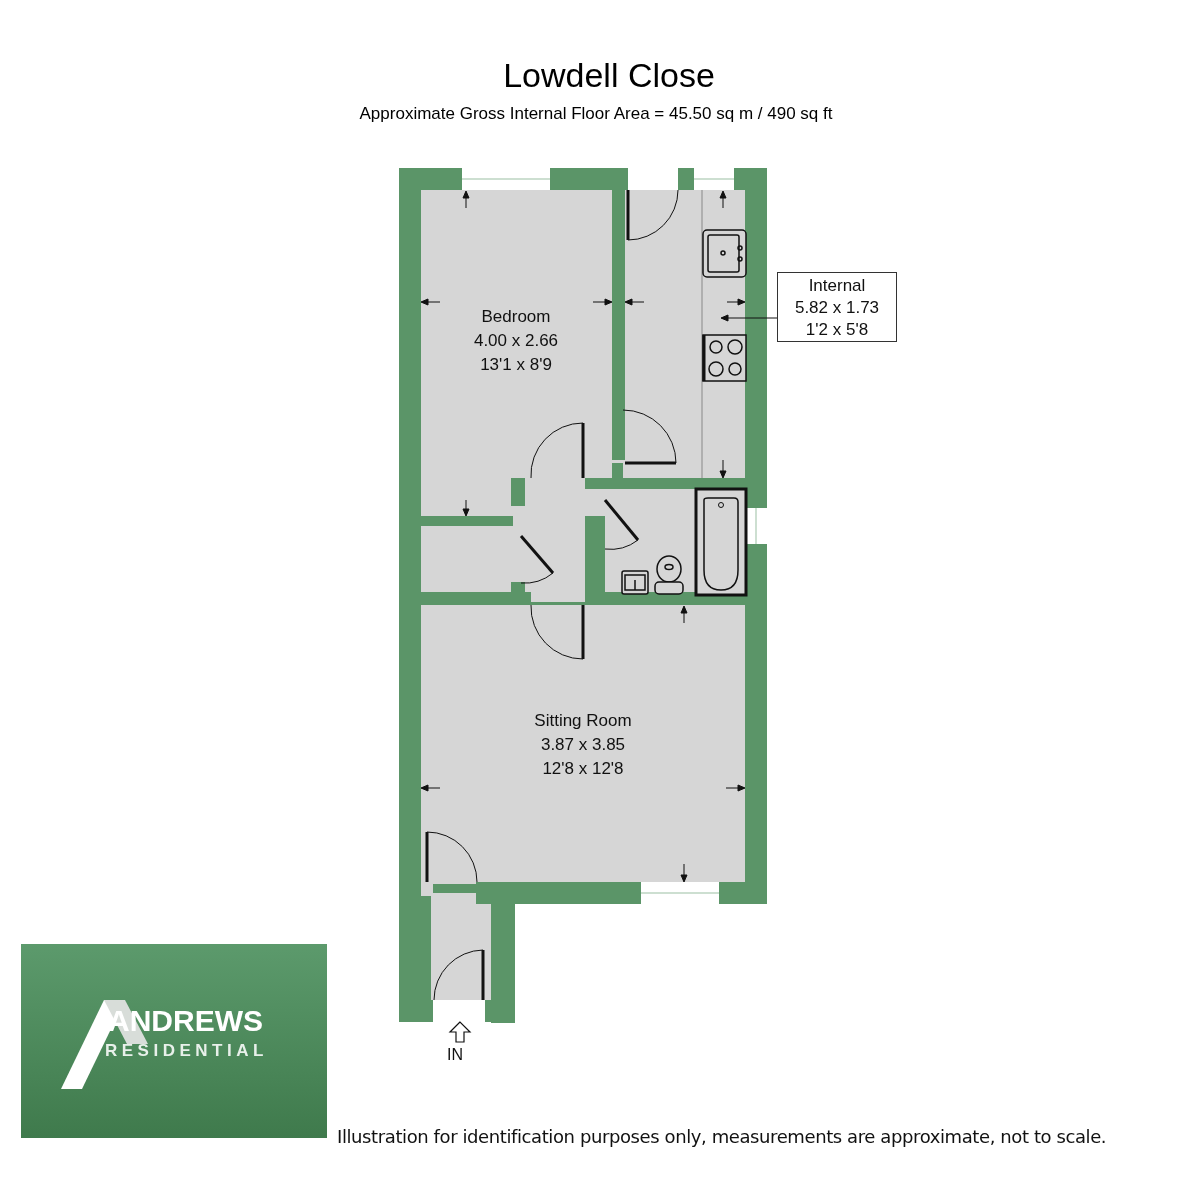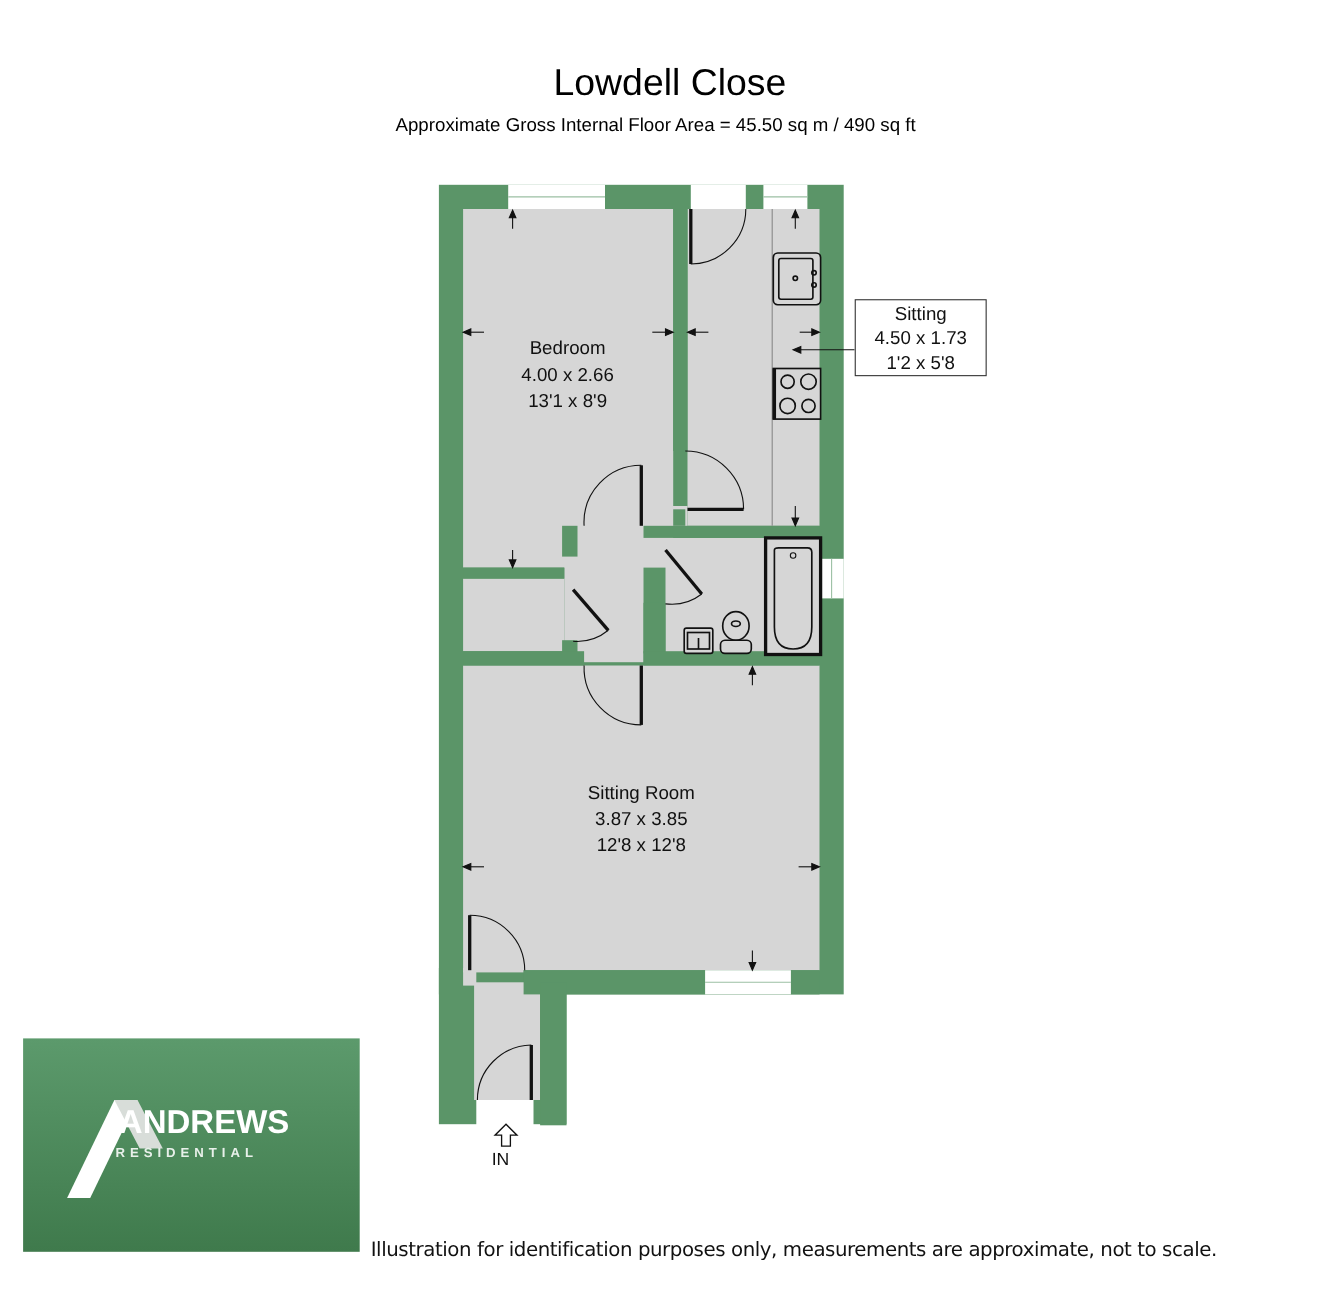--- a/index.html
+++ b/index.html
@@ -3,21 +3,21 @@
 <meta charset="utf-8">
 <style>
   html, body { margin: 0; padding: 0; background: #ffffff; }
   body { width: 1200px; height: 1180px; position: relative; overflow: hidden; font-family: "Liberation Sans", sans-serif; }
   .title { position: absolute; top: 56px; left: 0; width: 1190px; text-align: center; font-size: 34px; color: #000; padding-left: 14px; }
   .subtitle { position: absolute; top: 104px; left: 0; width: 1192px; text-align: center; font-size: 17px; font-weight: normal; color: #000; }
   svg.plan { position: absolute; left: 0; top: 0; }
   .room-label { font-family: "Liberation Sans", sans-serif; font-size: 17px; fill: #111; text-anchor: middle; }
   .logo { position: absolute; left: 21px; top: 944px; width: 306px; height: 194px; background: linear-gradient(180deg, #5c9a6c 0%, #3f7a4c 100%); font-weight: bold; }
   .logo-name { position: absolute; left: 87px; top: 60px; font-size: 30px; color: #fff; letter-spacing: 0px; font-family: "Liberation Sans", sans-serif; }
-  .logo-sub { position: absolute; left: 84px; top: 97px; font-size: 12px; color: #e8f0ea; letter-spacing: 4.5px; font-family: "Liberation Sans", sans-serif; }
+  .logo-sub { position: absolute; left: 84px; top: 97px; font-size: 17px; color: #e8f0ea; letter-spacing: 4.5px; font-family: "Liberation Sans", sans-serif; }
   .disclaimer { position: absolute; top: 1126px; left: 337px; font-size: 18px; color: #111; font-family: "DejaVu Sans", sans-serif; letter-spacing: -0.4px; }
   .in-label { position: absolute; top: 1046px; left: 447px; font-size: 16px; color: #111; }
   .kitchen-box { position: absolute; left: 777px; top: 272px; width: 120px; height: 70px; border: 1px solid #333; background: #fff; text-align: center; font-size: 17px; line-height: 22px; color: #111; box-sizing: border-box; padding-top: 2px; }
 </style>
 </head>
 <body>
 
 <div class="title">Lowdell Close</div>
 <div class="subtitle">Approximate Gross Internal Floor Area = 45.50 sq m / 490 sq ft</div>
 
@@ -185,22 +185,22 @@
     <text class="room-label" x="516" y="370">13'1 x 8'9</text>
   </g>
   <g>
     <text class="room-label" x="583" y="726">Sitting Room</text>
     <text class="room-label" x="583" y="750">3.87 x 3.85</text>
     <text class="room-label" x="583" y="774">12'8 x 12'8</text>
   </g>
 </svg>
 
 <div class="kitchen-box">
-  <div>Sitting</div>
-  <div>4.50 x 1.73</div>
+  <div>Internal</div>
+  <div>5.82 x 1.73</div>
   <div>1'2 x 5'8</div>
 </div>
 
 <div class="in-label">IN</div>
 
 <div class="logo">
   <svg width="273" height="194" style="position:absolute;left:0;top:0">
     <polygon points="40,145 83,56 104,56 61,145" fill="#ffffff"></polygon>
     <polygon points="104,56 83,56 106,100 127,100" fill="#d8ddd9"></polygon>
   </svg>

